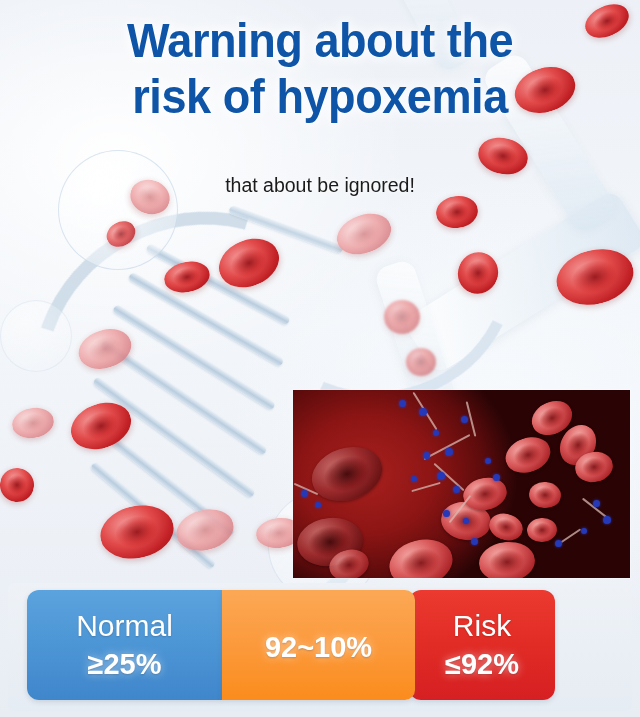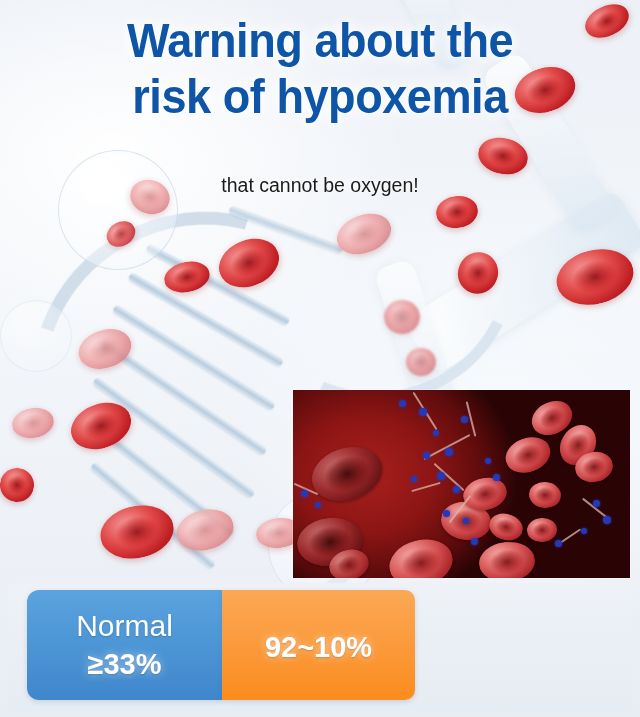--- a/index.html
+++ b/index.html
@@ -279,21 +279,21 @@
     <div class="rbc faint" style="left:406px; top:348px; width:30px; height:28px;"></div>
     <div class="rbc" style="left:100px; top:506px; width:74px; height:52px; transform:rotate(-12deg);"></div>
   </div>
 
   <div class="headline">
     <span>Warning about the</span>
     <span class="l2">risk of hypoxemia</span>
   </div>
 
   <div class="subtitle">
-    <span class="sl2">that cannot be oxygen!</span>
+    <span class="sl2">that about be ignored!</span>
   </div>
 
   <div class="inset-photo">
     <div class="photo-cell dim" style="left:18px;  top:58px;  width:72px; height:52px; transform:rotate(-18deg);"></div>
     <div class="photo-cell dim" style="left:4px;   top:128px; width:66px; height:48px; transform:rotate(-8deg);"></div>
     <div class="photo-cell" style="left:96px;  top:150px; width:64px; height:46px; transform:rotate(-14deg);"></div>
     <div class="photo-cell" style="left:148px; top:112px; width:50px; height:38px; transform:rotate(8deg);"></div>
     <div class="photo-cell" style="left:170px; top:88px;  width:44px; height:32px; transform:rotate(-12deg);"></div>
     <div class="photo-cell" style="left:186px; top:152px; width:56px; height:40px; transform:rotate(-6deg);"></div>
     <div class="photo-cell" style="left:196px; top:124px; width:34px; height:26px; transform:rotate(16deg);"></div>
@@ -335,24 +335,28 @@
     <div class="molecule" style="left:262px; top:150px; width:7px; height:7px;"></div>
     <div class="molecule" style="left:8px;   top:100px; width:7px; height:7px;"></div>
     <div class="molecule" style="left:22px;  top:112px; width:6px; height:6px;"></div>
   </div>
 
   <div class="banner">
     <div class="panels">
 
       <div class="panel normal">
         <div class="panel-label">Normal</div>
-        <div class="panel-value">≥33%</div>
+        <div class="panel-value">≥25%</div>
       </div>
 
       <div class="panel oxidation">
         <div class="panel-value">92~10%</div>
       </div>
 
+      <div class="panel risk">
+        <div class="panel-label">Risk</div>
+        <div class="panel-value">≤92%</div>
+      </div>
 
     </div>
   </div>
 
 </div>
 
 </body></html>

